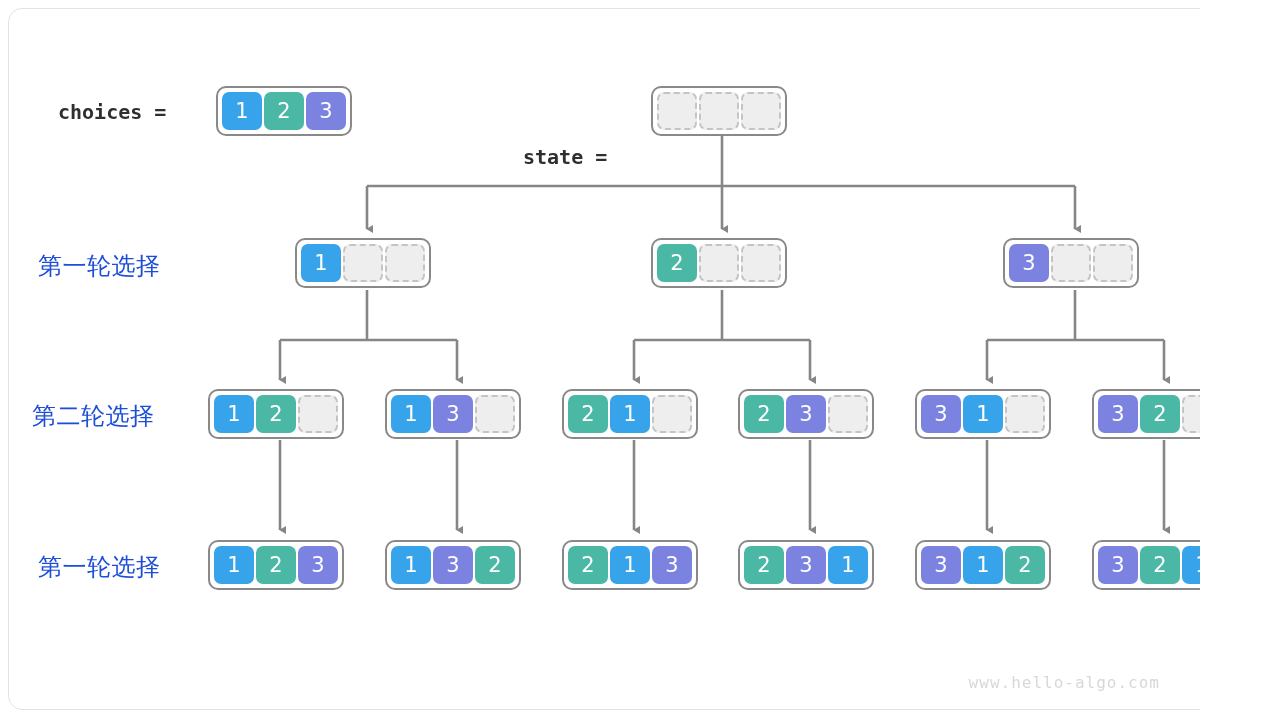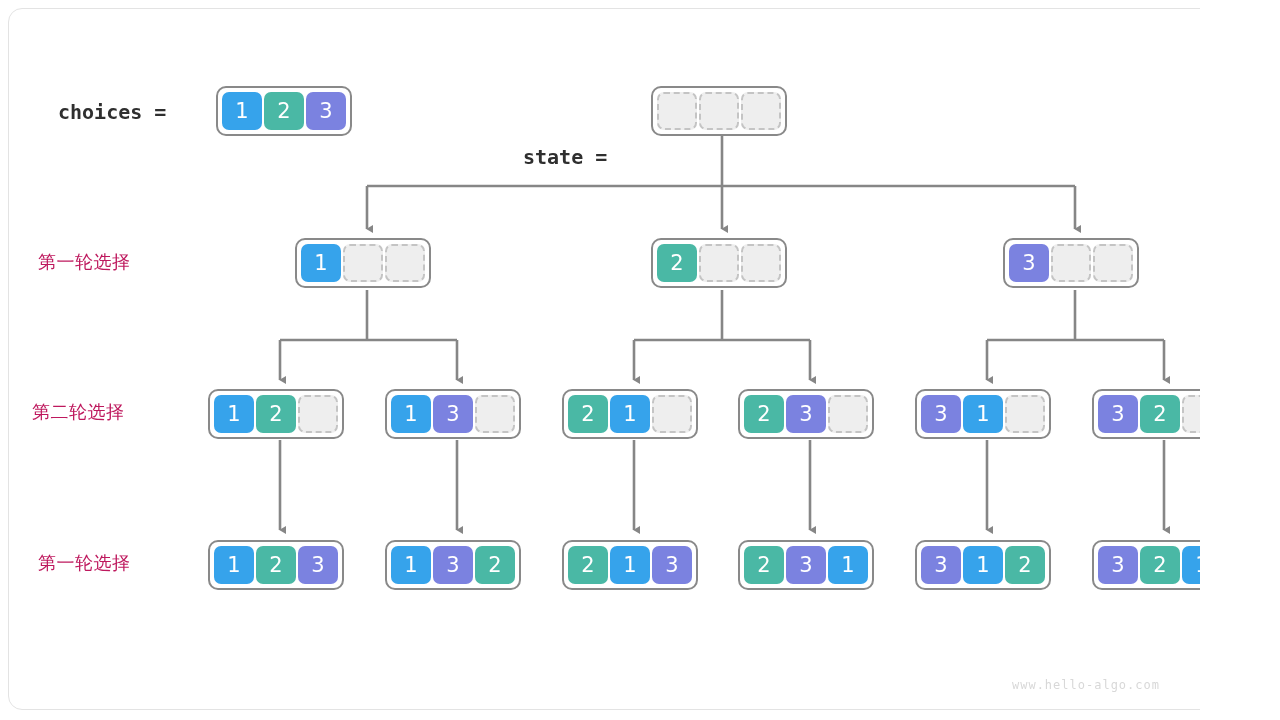--- a/index.html
+++ b/index.html
@@ -35,22 +35,22 @@
     top: 0;
     width: 1280px;
     height: 720px;
     pointer-events: none;
   }
 
   
   .row-label {
     position: absolute;
     font-family: Liberation Sans, sans-serif;
-    font-size: 18px;
-    color: #be185d;
+    font-size: 24px;
+    color: #1d4ed8;
     white-space: nowrap;
     letter-spacing: 0.5px;
   }
 
   
   .var-label {
     position: absolute;
     font-family: "DejaVu Sans Mono", monospace;
     font-size: 20px;
     font-weight: bold;
@@ -92,21 +92,21 @@
   .cell.v1 { background: #36a3eb; }
   .cell.v2 { background: #4ab8a5; }
   .cell.v3 { background: #7b82e0; }
 
   
   #watermark {
     position: absolute;
     right: 40px;
     bottom: 28px;
     font-family: "DejaVu Sans Mono", monospace;
-    font-size: 12px;
+    font-size: 16px;
     color: #d8d8d8;
     letter-spacing: 1px;
     margin-left: 45px;
   }
 </style>
 </head>
 <body>
 
 <div id="canvas">
 

